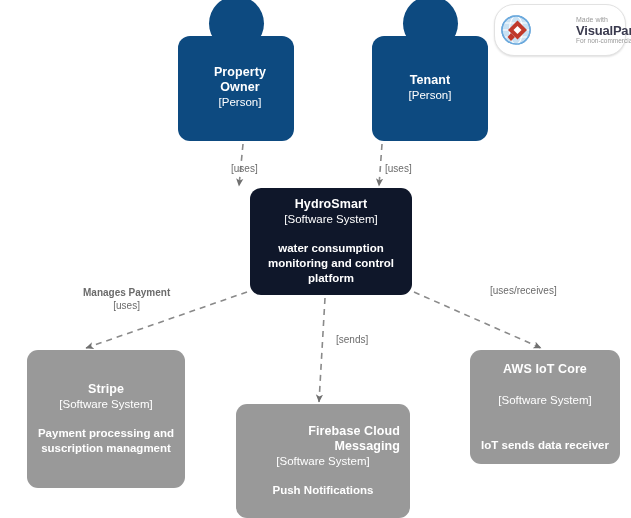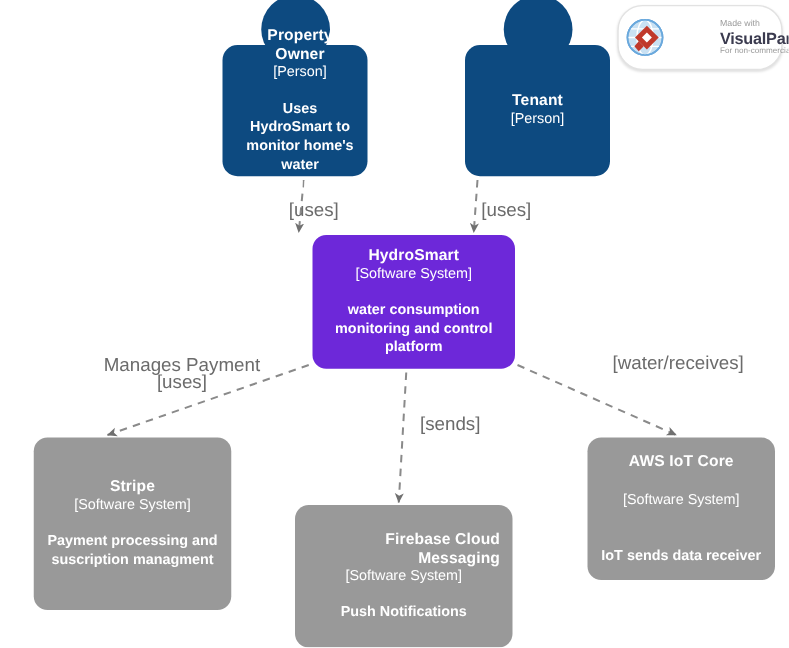--- a/index.html
+++ b/index.html
@@ -56,21 +56,21 @@
     border-radius: 11px;
     box-sizing: border-box;
     display: flex;
     flex-direction: column;
     align-items: center;
     justify-content: center;
     text-align: center;
     color: #ffffff;
     padding: 8px 10px;
   }
-  .sysbox.primary { background: #6d28d9; align-items: center; }
+  .sysbox.primary { background: #0f172a; align-items: center; }
   .sysbox.external { background: #999999; }
 
   .node-title {
     font-weight: bold;
     font-size: 12.5px;
     line-height: 15px;
     letter-spacing: 0.1px;
   }
   .node-type {
     font-size: 11.5px;
@@ -85,27 +85,27 @@
   }
   .sysbox.external .node-desc,
   .sysbox.primary .node-desc {
     font-weight: bold;
   }
 
   
   .edge-label {
     position: absolute;
     color: #6b6b6b;
-    font-size: 15px;
+    font-size: 10px;
     line-height: 13px;
     text-align: center;
     white-space: nowrap;
   }
   .edge-label .lbl-main {
-    font-weight: normal;
+    font-weight: bold;
     display: block;
   }
   .edge-label .lbl-sub {
     display: block;
     font-weight: normal;
   }
 
   
   .watermark {
     position: absolute;
@@ -175,21 +175,20 @@
     <path d="M 325,298 L 319,402" stroke="#8a8a8a" stroke-width="1.6" fill="none" stroke-dasharray="6,5" marker-end="url(#arrowgray)"></path>
 
     <path d="M 414,292 L 541,348" stroke="#8a8a8a" stroke-width="1.6" fill="none" stroke-dasharray="6,5" marker-end="url(#arrowgray)"></path>
   </svg>
 
   <div class="person" style="left:178px; top:0px; width:116px; height:144px;">
     <div class="person-head" style="left:31px; top:-4px; width:55px; height:55px;"></div>
     <div class="person-body" style="left:0px; top:36px; width:116px; height:105px;padding-left:16px;">
       <div class="node-title">Property Owner</div>
       <div class="node-type">[Person]</div>
-      <div class="node-desc">Uses HydroSmart to monitor home's water consuption</div>
     </div>
   </div>
 
   <div class="person" style="left:372px; top:0px; width:116px; height:144px;padding-left:48px;">
     <div class="person-head" style="left:31px; top:-4px; width:55px; height:55px;"></div>
     <div class="person-body" style="left:0px; top:36px; width:116px; height:105px;">
       <div class="node-title">Tenant</div>
       <div class="node-type">[Person]</div>
     </div>
   </div>
@@ -229,21 +228,21 @@
   <div class="edge-label" style="left:83px; top:286px;">
     <span class="lbl-main">Manages Payment</span>
     <span class="lbl-sub">[uses]</span>
   </div>
 
   <div class="edge-label" style="left:336px; top:333px;">
     <span class="lbl-sub">[sends]</span>
   </div>
 
   <div class="edge-label" style="left:490px; top:284px;">
-    <span class="lbl-sub">[water/receives]</span>
+    <span class="lbl-sub">[uses/receives]</span>
   </div>
 
   <div class="watermark">
     <div class="wm-logo">
       <svg width="32" height="32" viewBox="0 0 32 32">
         <circle cx="16" cy="16" r="14" fill="#ffffff" stroke="#5b9bd5" stroke-width="1.4"></circle>
         <ellipse cx="16" cy="16" rx="14" ry="14" fill="#9dc9ea" opacity="0.55"></ellipse>
         <ellipse cx="16" cy="16" rx="6.5" ry="14" fill="none" stroke="#ffffff" stroke-width="1.1"></ellipse>
         <line x1="2" y1="16" x2="30" y2="16" stroke="#ffffff" stroke-width="1.1"></line>
         <line x1="4.5" y1="9" x2="27.5" y2="9" stroke="#ffffff" stroke-width="1"></line>

